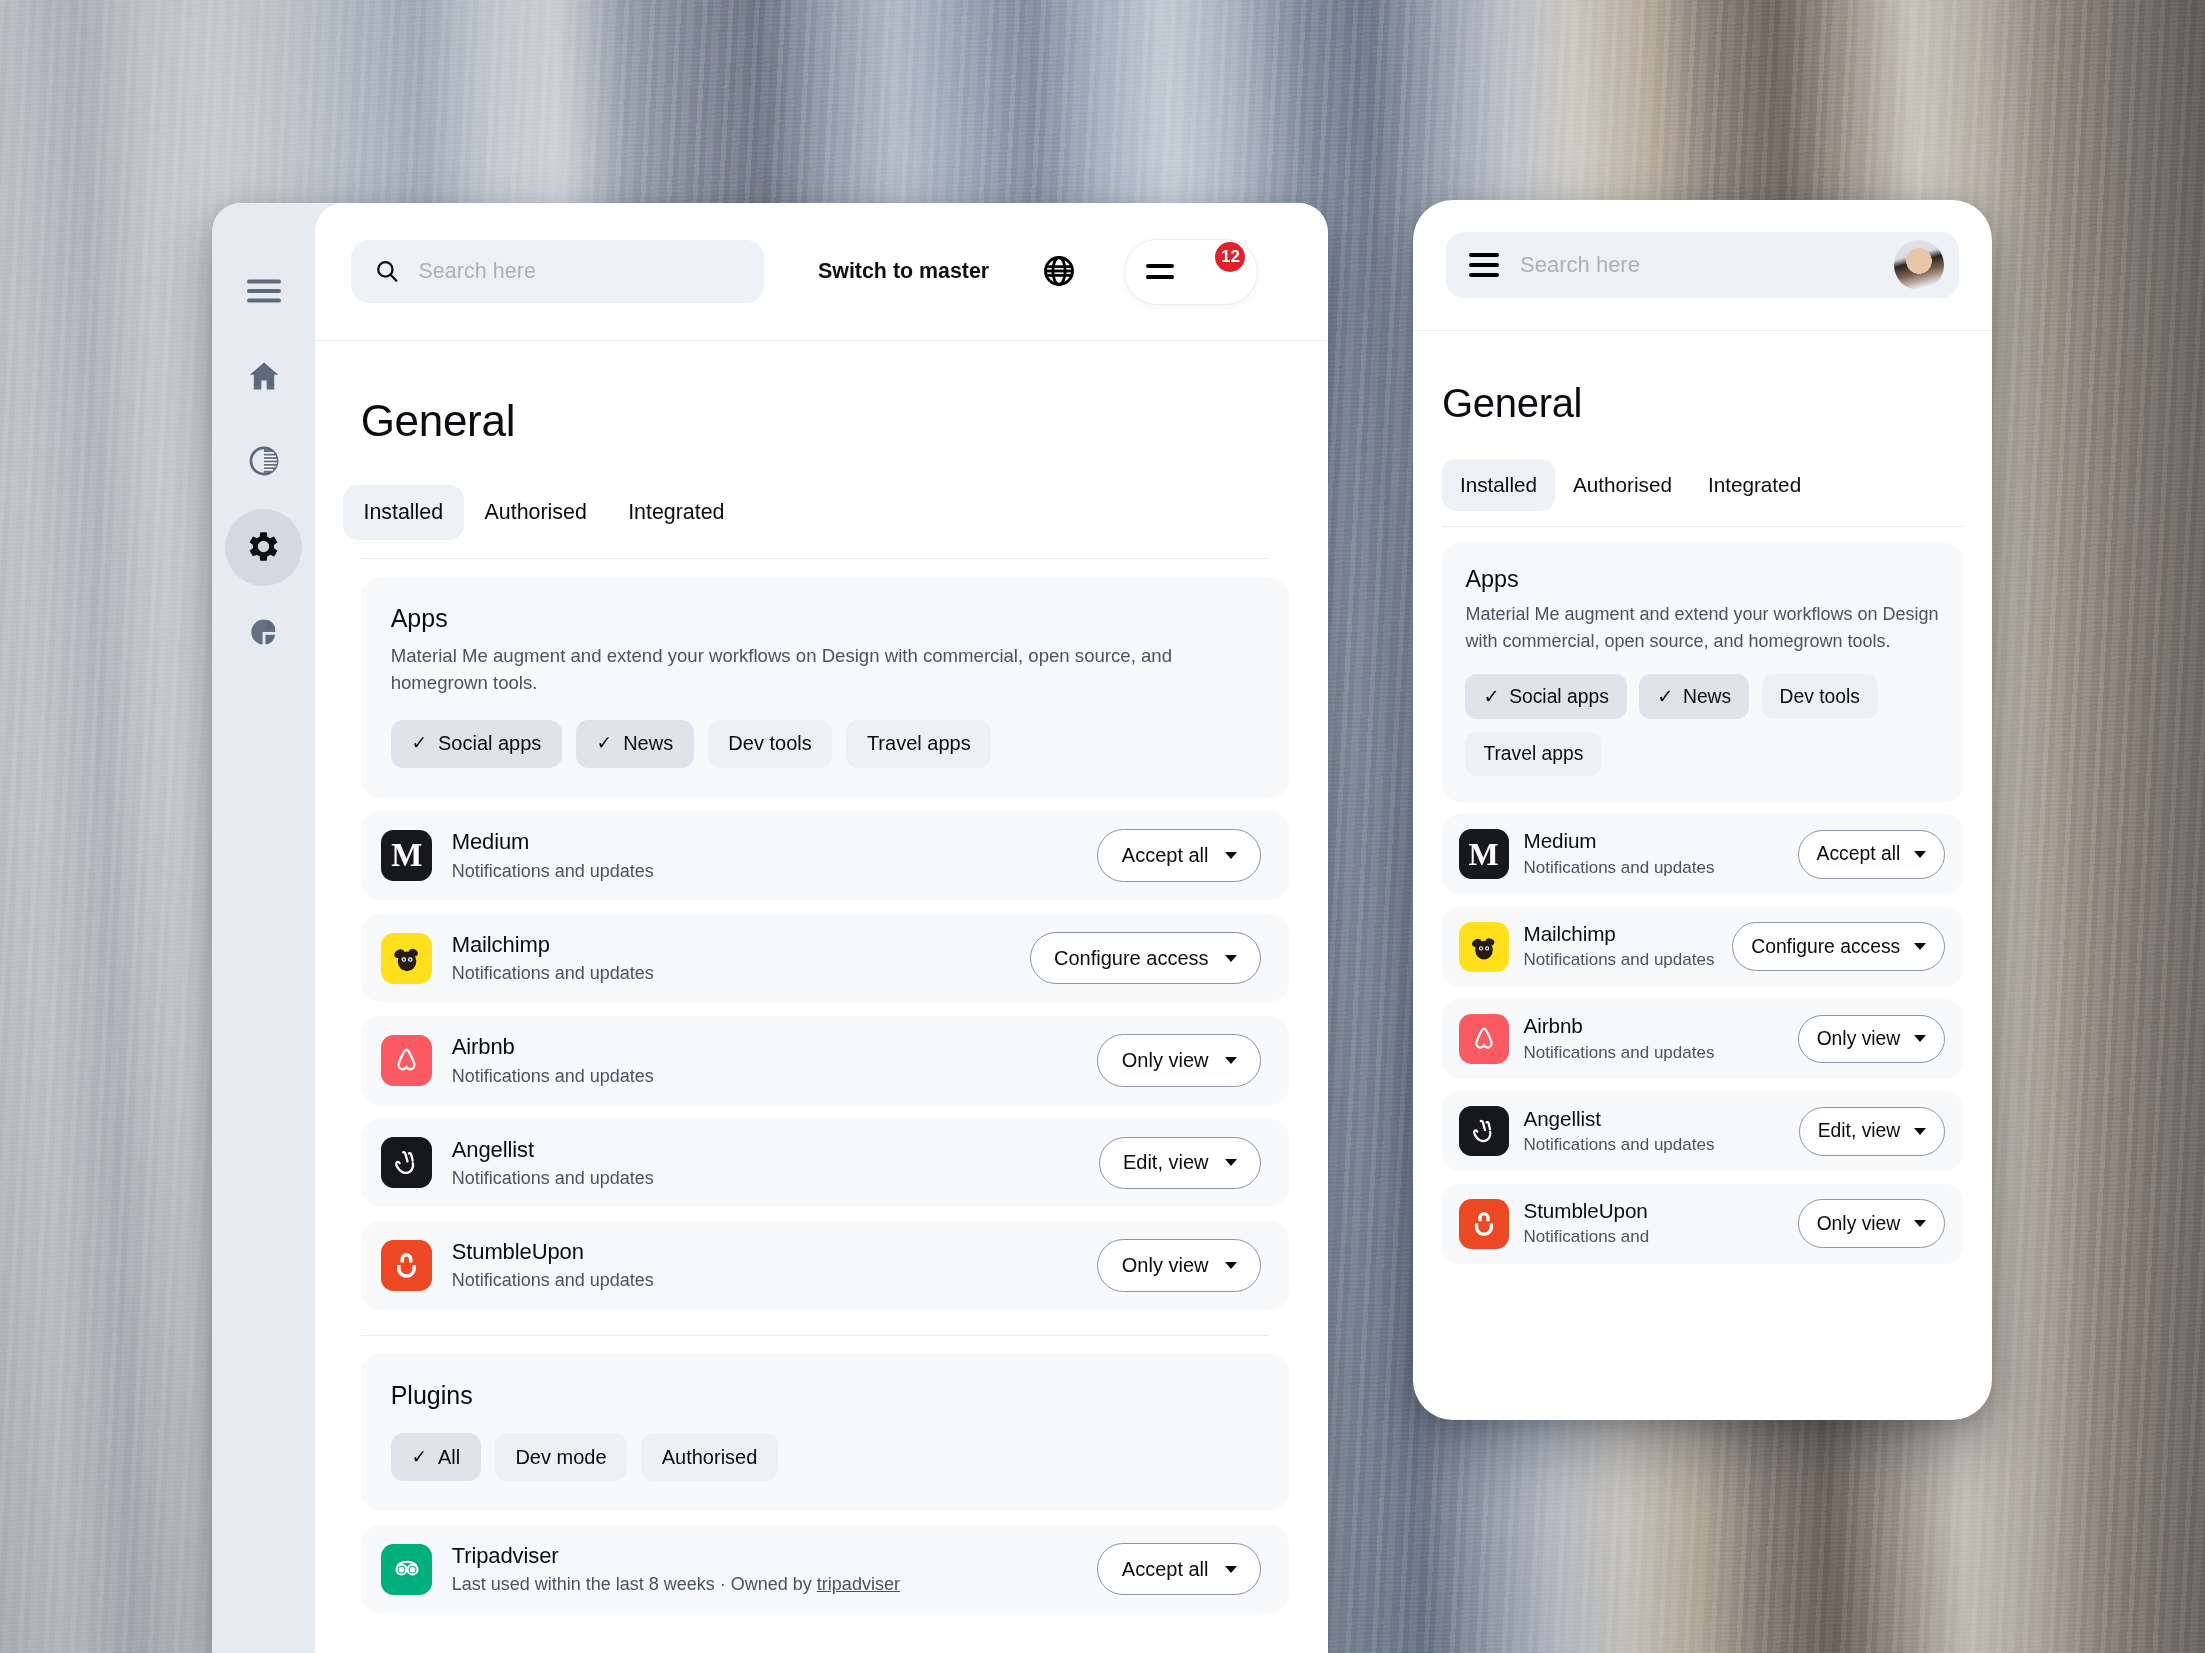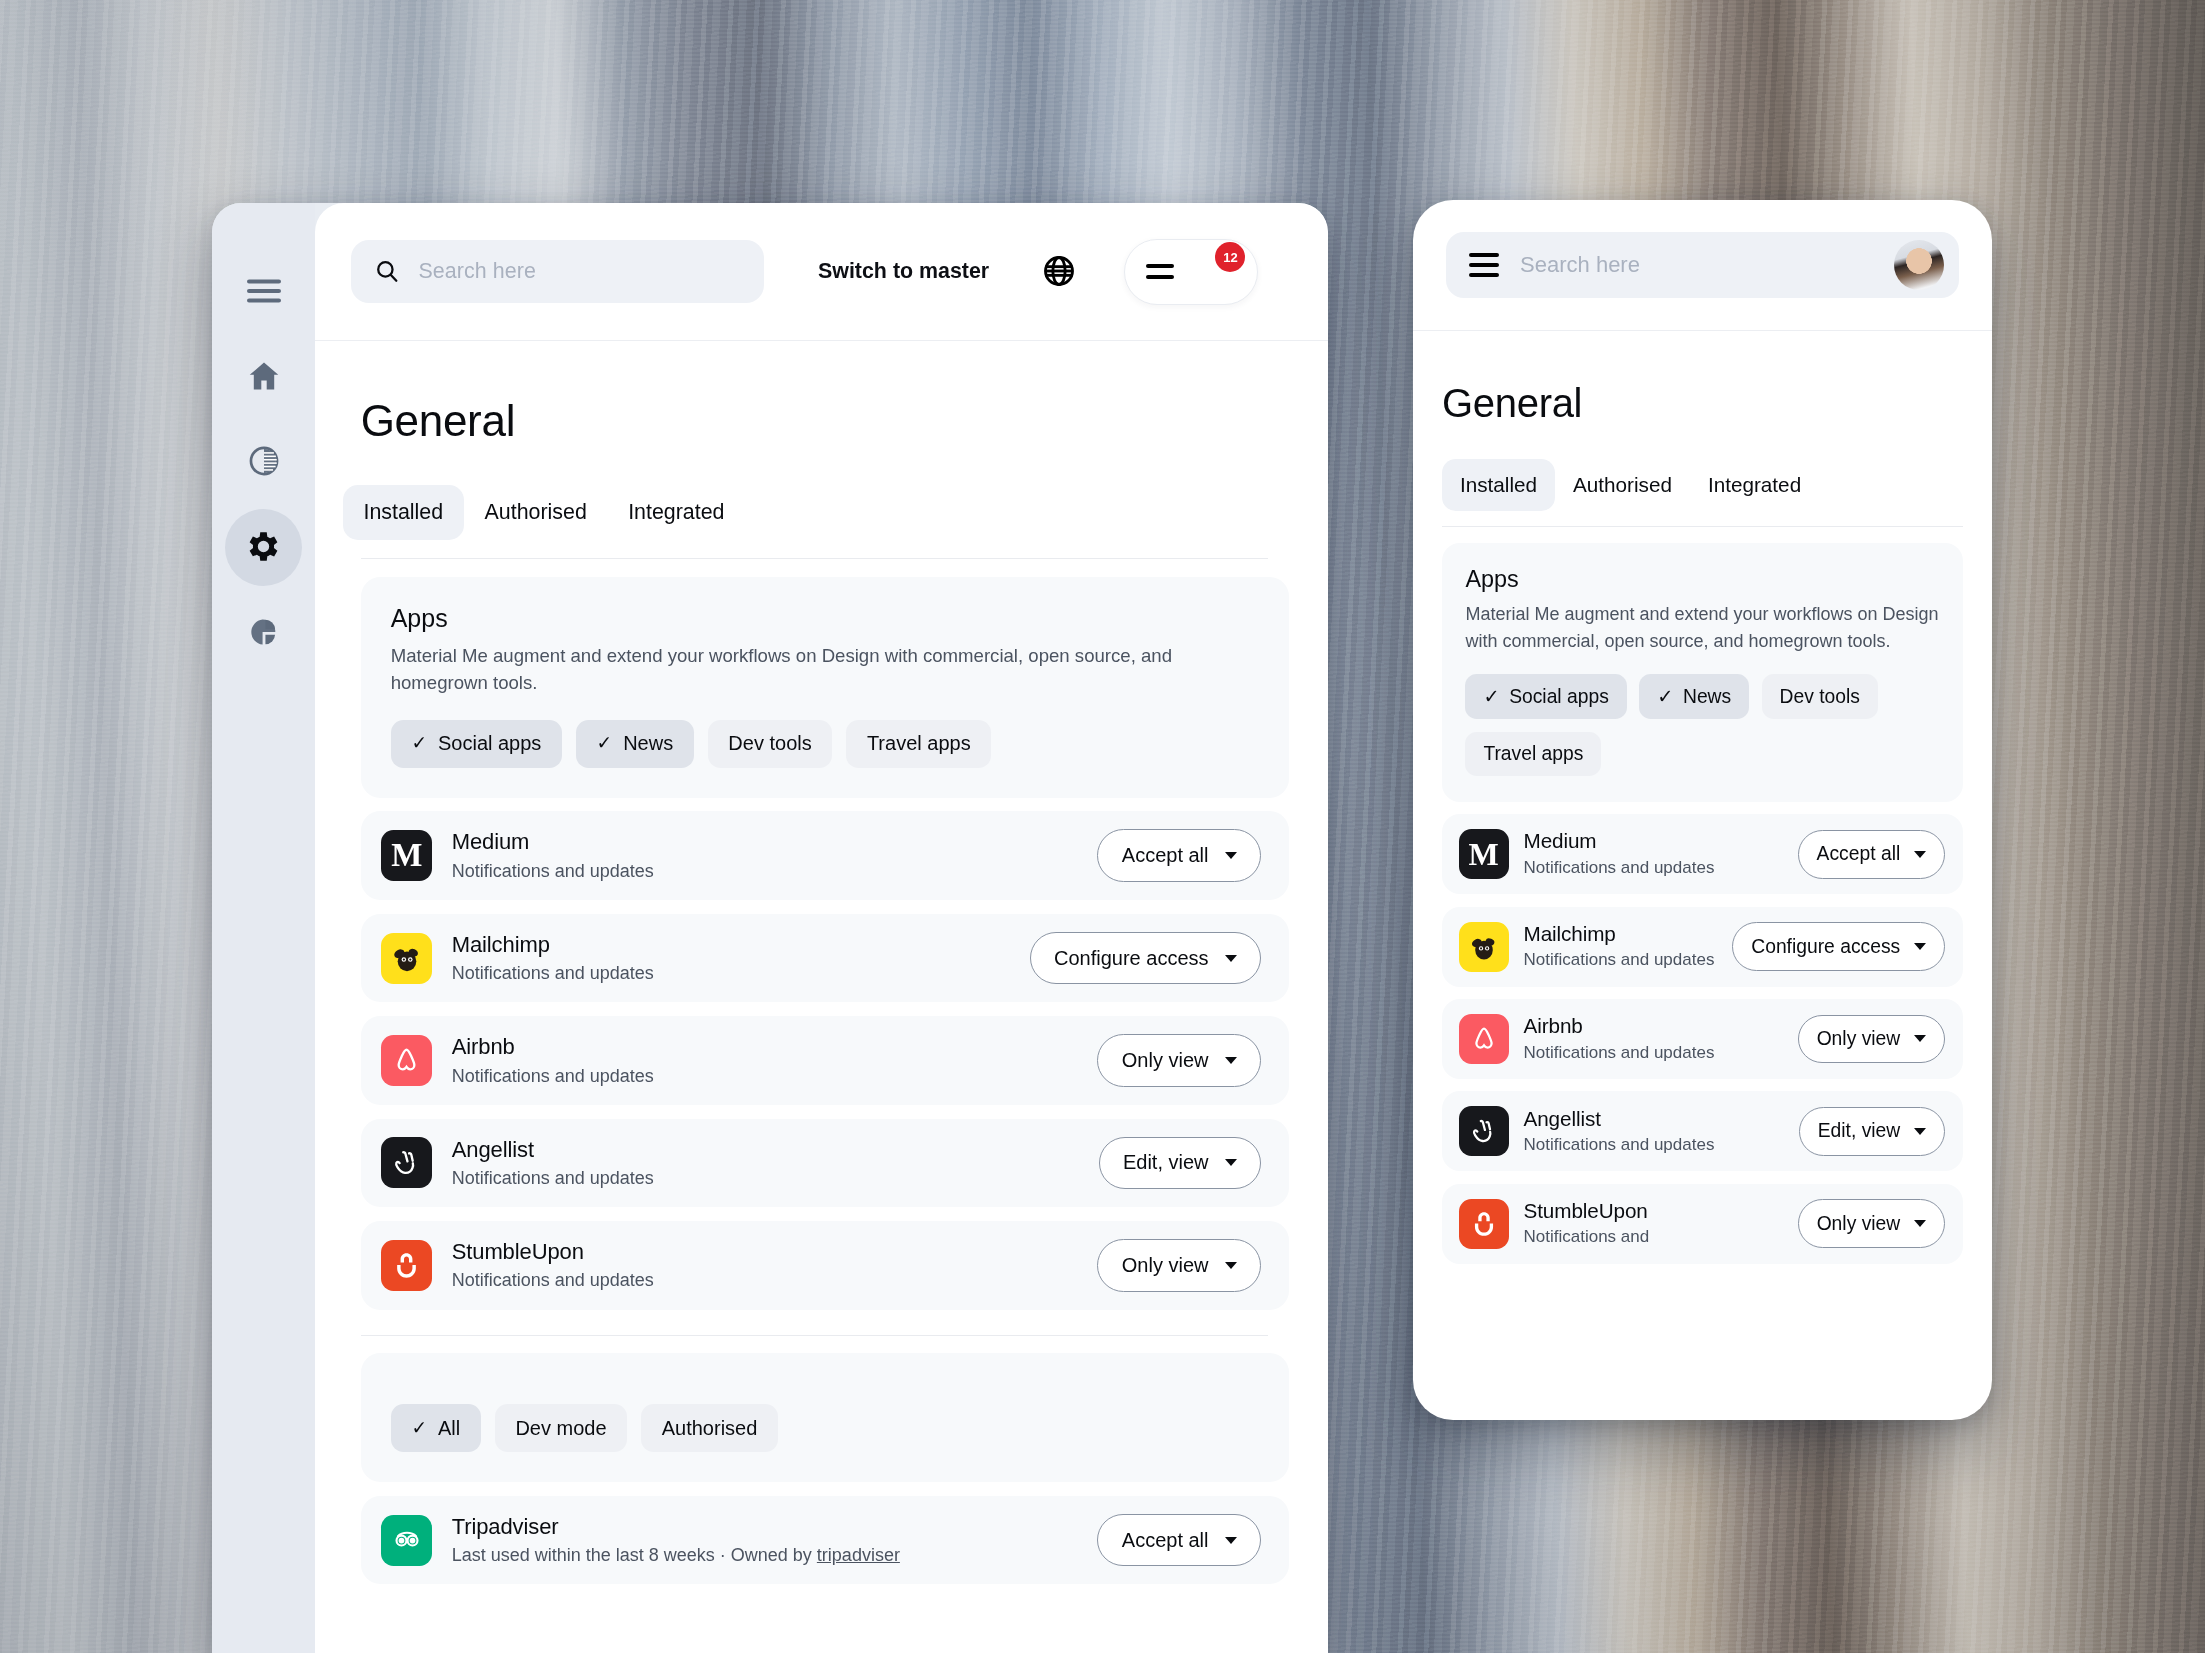--- a/index.html
+++ b/index.html
@@ -147,21 +147,21 @@
     background:
       radial-gradient(circle at 52% 30%, #e8c8b4 0%, #e8c8b4 34%, transparent 35%),
       linear-gradient(160deg, #2a2125 0%, #3a2d31 28%, #c9a18c 48%, #e5e7ea 70%, #d8dade 100%);
   }
   .badge {
     position: absolute; right: -9.6px; top: -5.5px;
     min-width: 30px; height: 30px;
     background: #e0222c;
     color: #fff;
     border-radius: 688px;
-    font-size: 13px; font-weight: 700;
+    font-size: 17px; font-weight: 700;
     display: flex; align-items: center; justify-content: center;
     padding: 0 4.8px;
   }
 
   
   .content {
     flex: 1;
     padding: 0 39px 0 25px;
     overflow: hidden;
   }
@@ -548,20 +548,21 @@
         </div>
         <div class="action-btn">
           <span>Only view</span>
           <span class="caret"></span>
         </div>
       </div>
 
       <div class="section-rule"></div>
 
       <div class="card">
+        <div class="card-title">Plugins</div>
         <div class="chips">
           <div class="chip sel">
             <span class="tick">✓</span>
             <span>All</span>
           </div>
           <div class="chip">
             <span>Dev mode</span>
           </div>
           <div class="chip">
             <span>Authorised</span>

